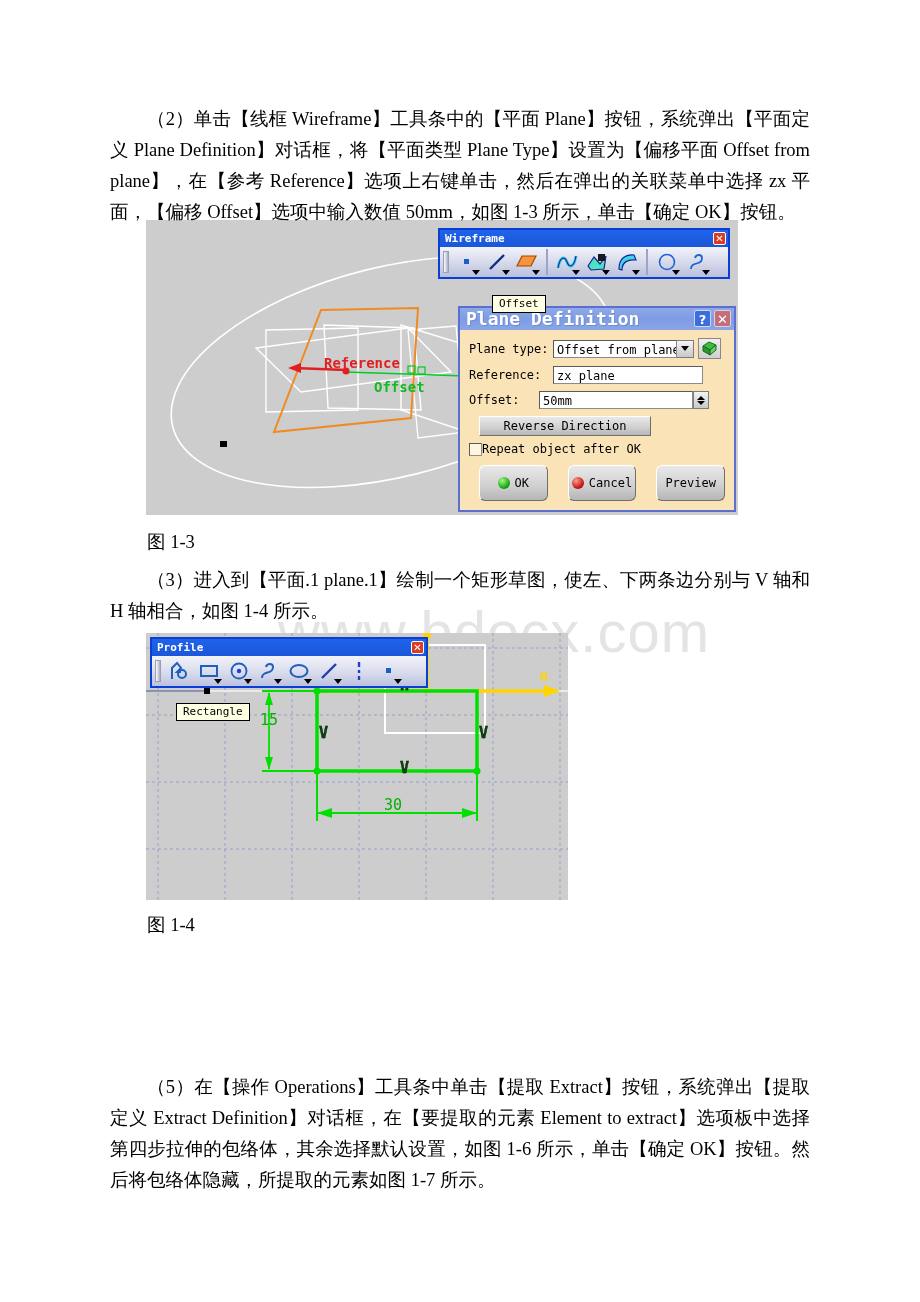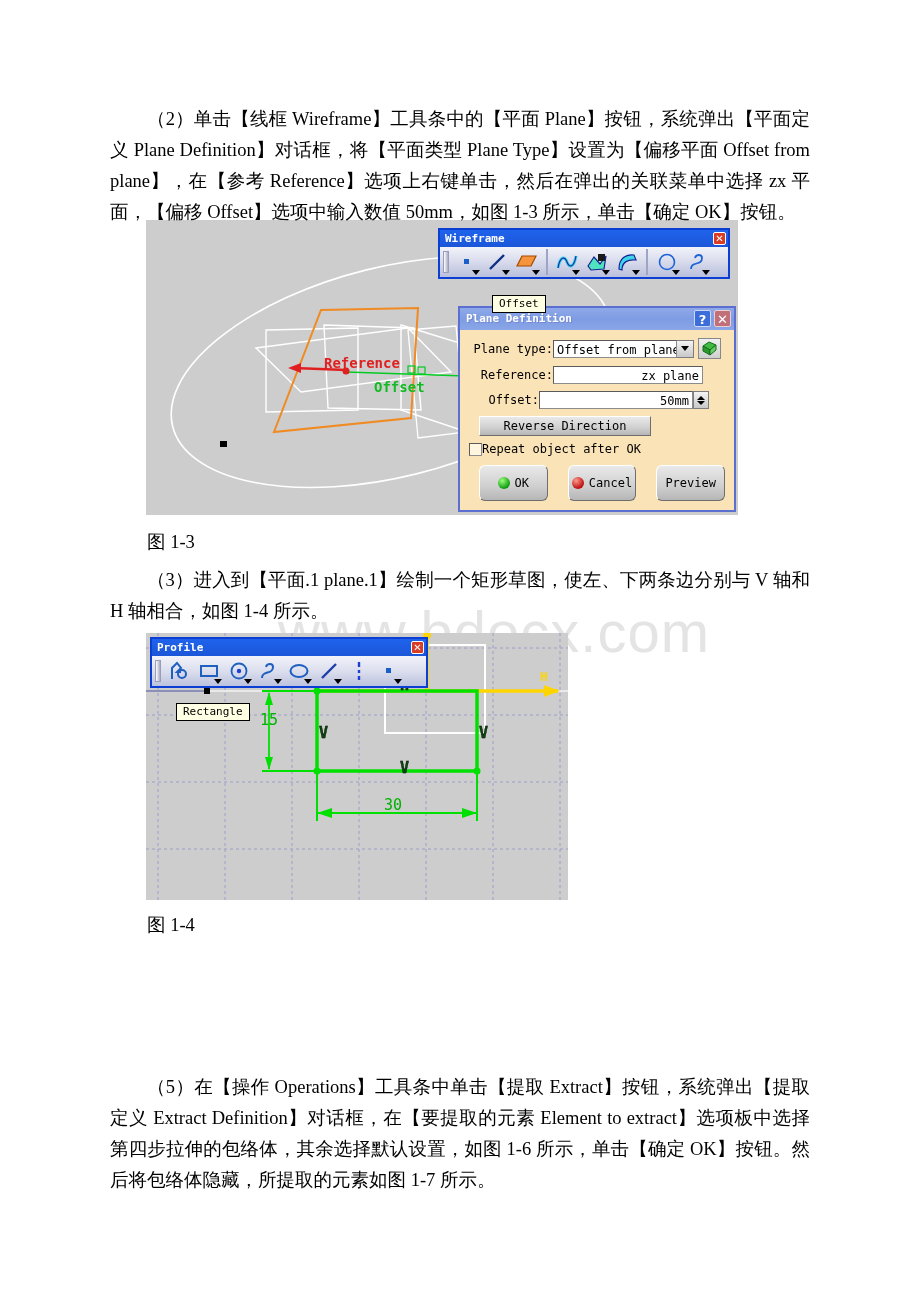--- a/index.html
+++ b/index.html
@@ -161,42 +161,42 @@
     box-sizing: border-box;
     z-index: 8;
   }
   .pd-title {
     height: 22px;
     background: linear-gradient(to bottom, #8fa9e8 0%, #7e9ce4 50%, #8aa6e8 100%);
     position: relative;
   }
   .pd-title-text {
     font-family: "DejaVu Sans Mono", monospace;
-    font-size: 11px;
+    font-size: 18px;
     font-weight: bold;
     color: #ffffff;
     line-height: 22px;
     padding-left: 6px;
     text-shadow: 1px 1px 0 #7288cf;
   }
   .pd-help, .pd-close {
     position: absolute; top: 2px;
     width: 17px; height: 17px;
     border-radius: 2px;
     font-family: "DejaVu Sans", sans-serif;
     font-size: 13px; font-weight: bold;
     line-height: 17px; text-align: center;
     color: #ffffff;
     box-sizing: border-box;
   }
   .pd-help { right: 23px; background: #3b6ddb; border: 1px solid #cdd8f5; }
   .pd-close { right: 3px; background: #c1707a; border: 1px solid #e8cfd2; }
 
   .pd-body { padding: 8px 9px 9px 9px; background: #fbe3b8; }
-  .pd-row { display: flex; align-items: center; margin-bottom: 7px; text-align: right; }
+  .pd-row { display: flex; align-items: center; margin-bottom: 7px; }
   .pd-label {
     font-family: "DejaVu Sans Mono", monospace;
     font-size: 12px;
     color: #000;
     white-space: nowrap;
   }
   .pd-field {
     background: #ffffff;
     border: 1px solid #8b8b8b;
     border-top-color: #5a5a5a;

